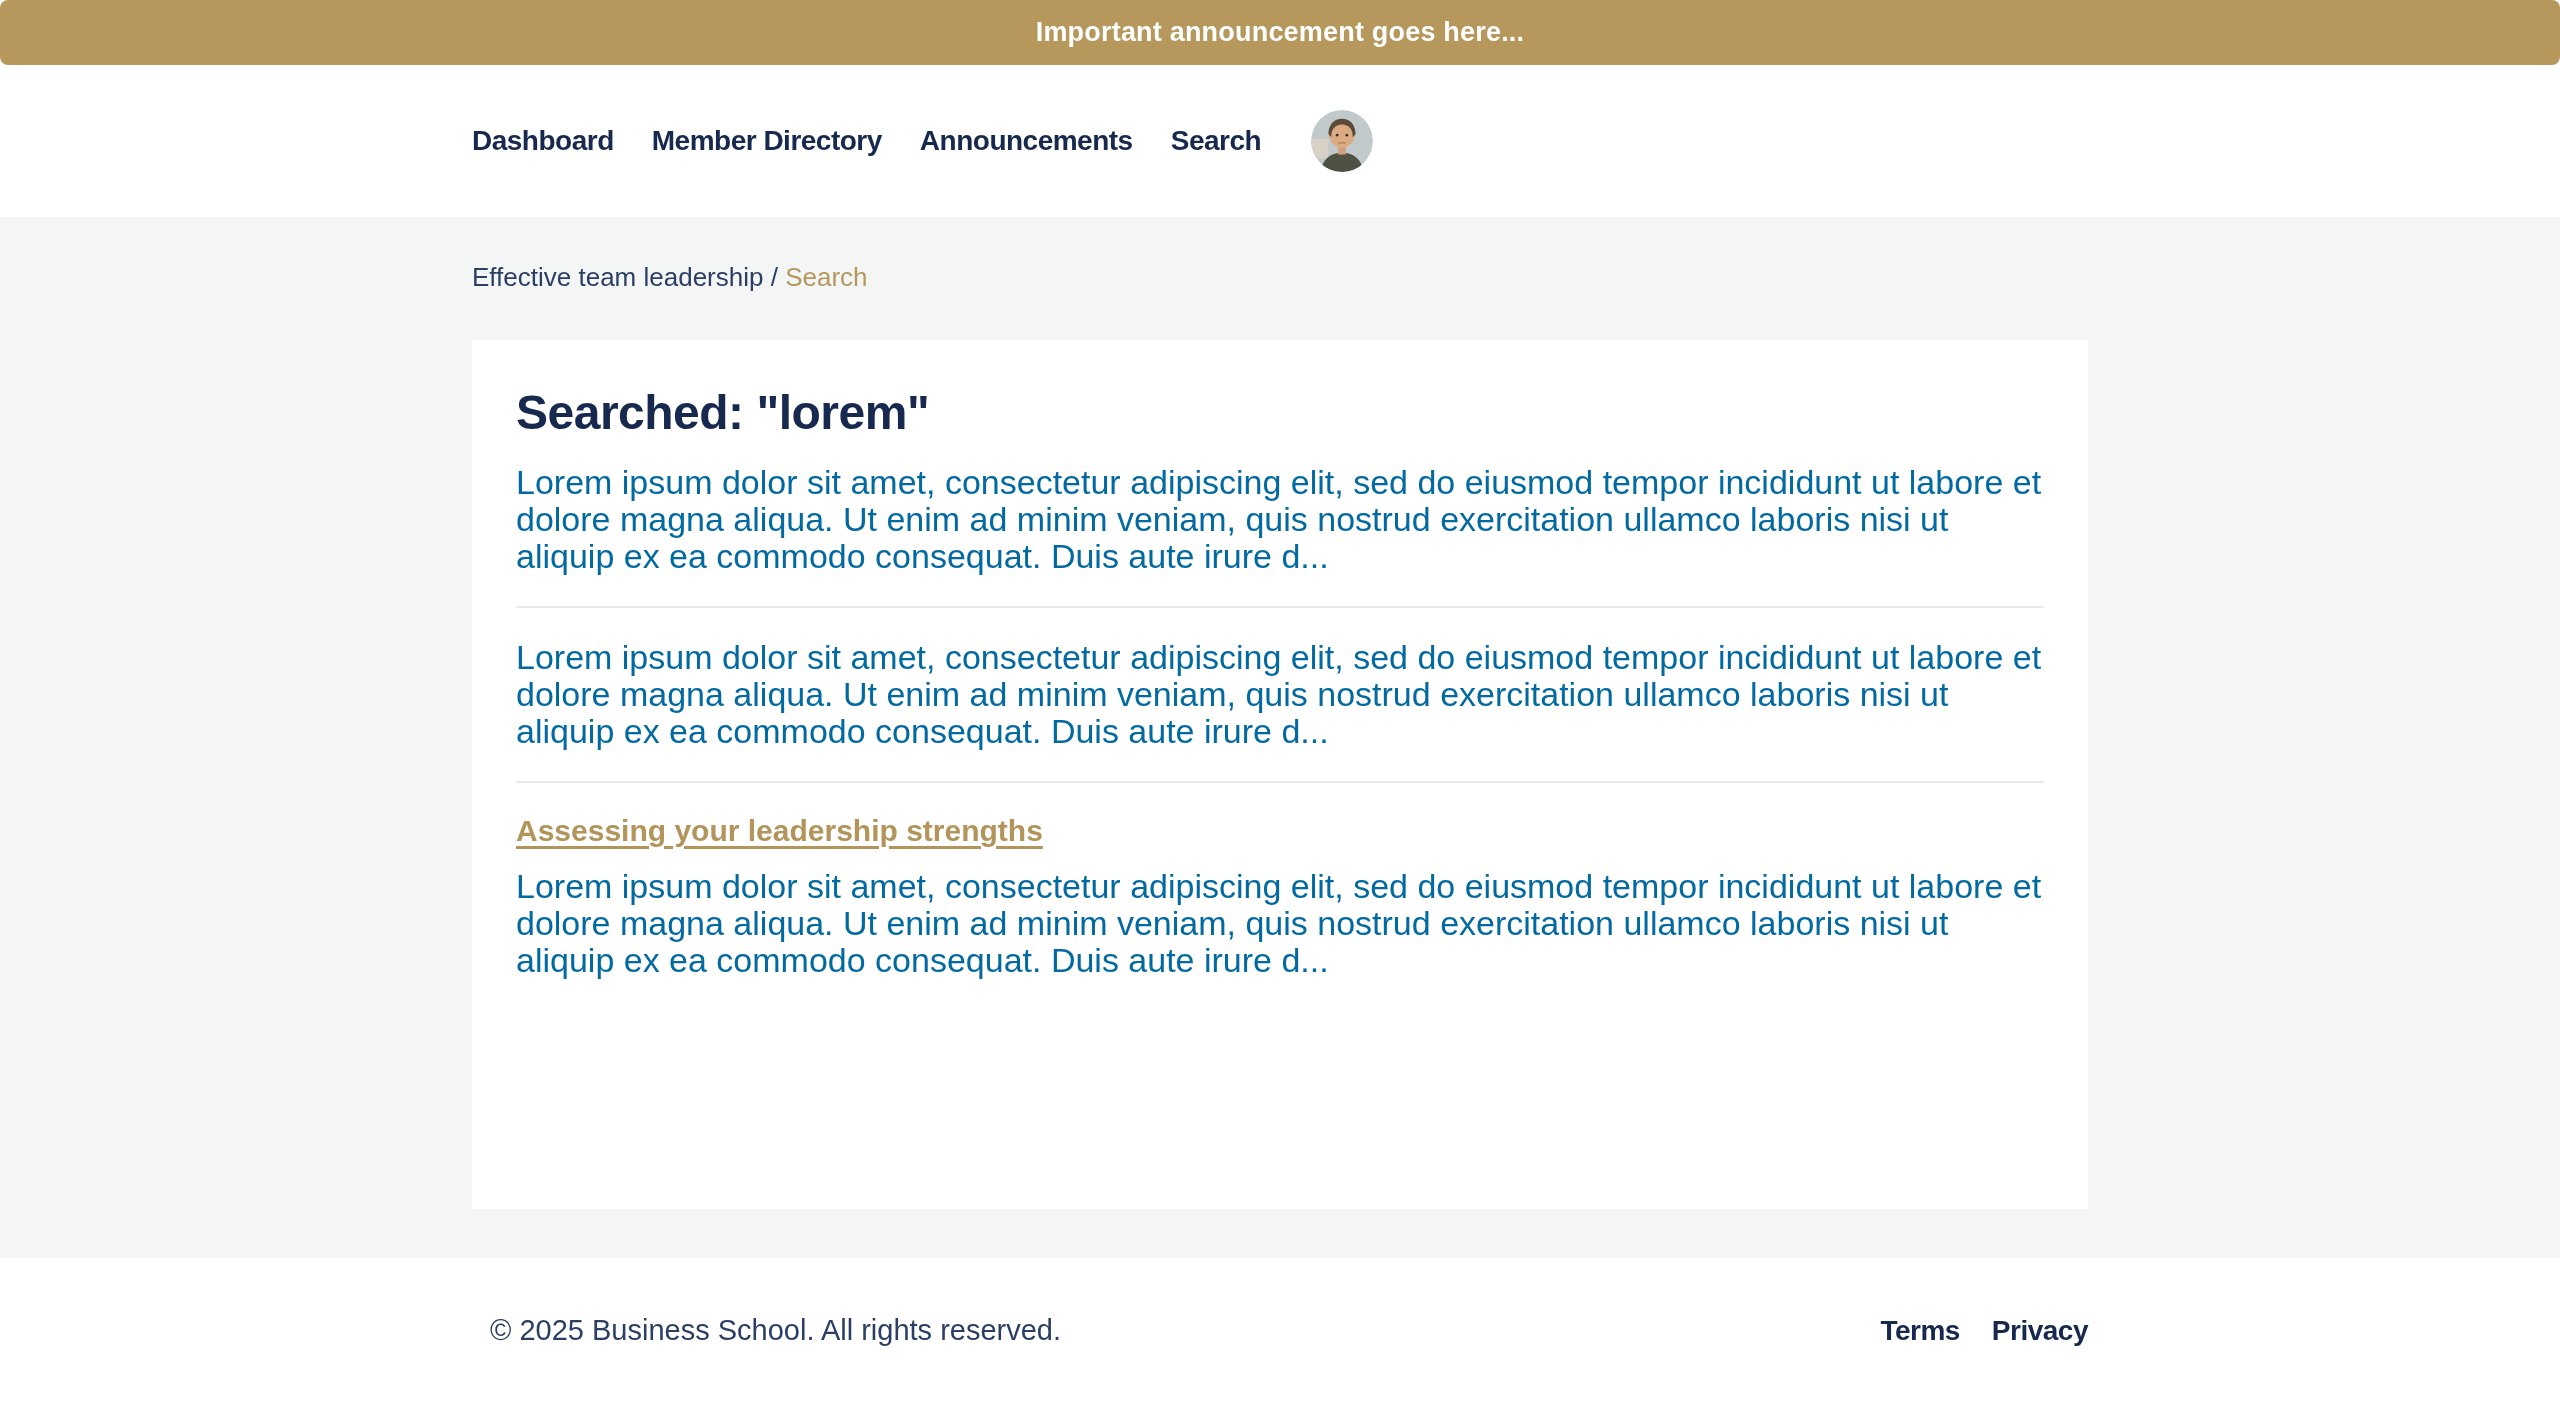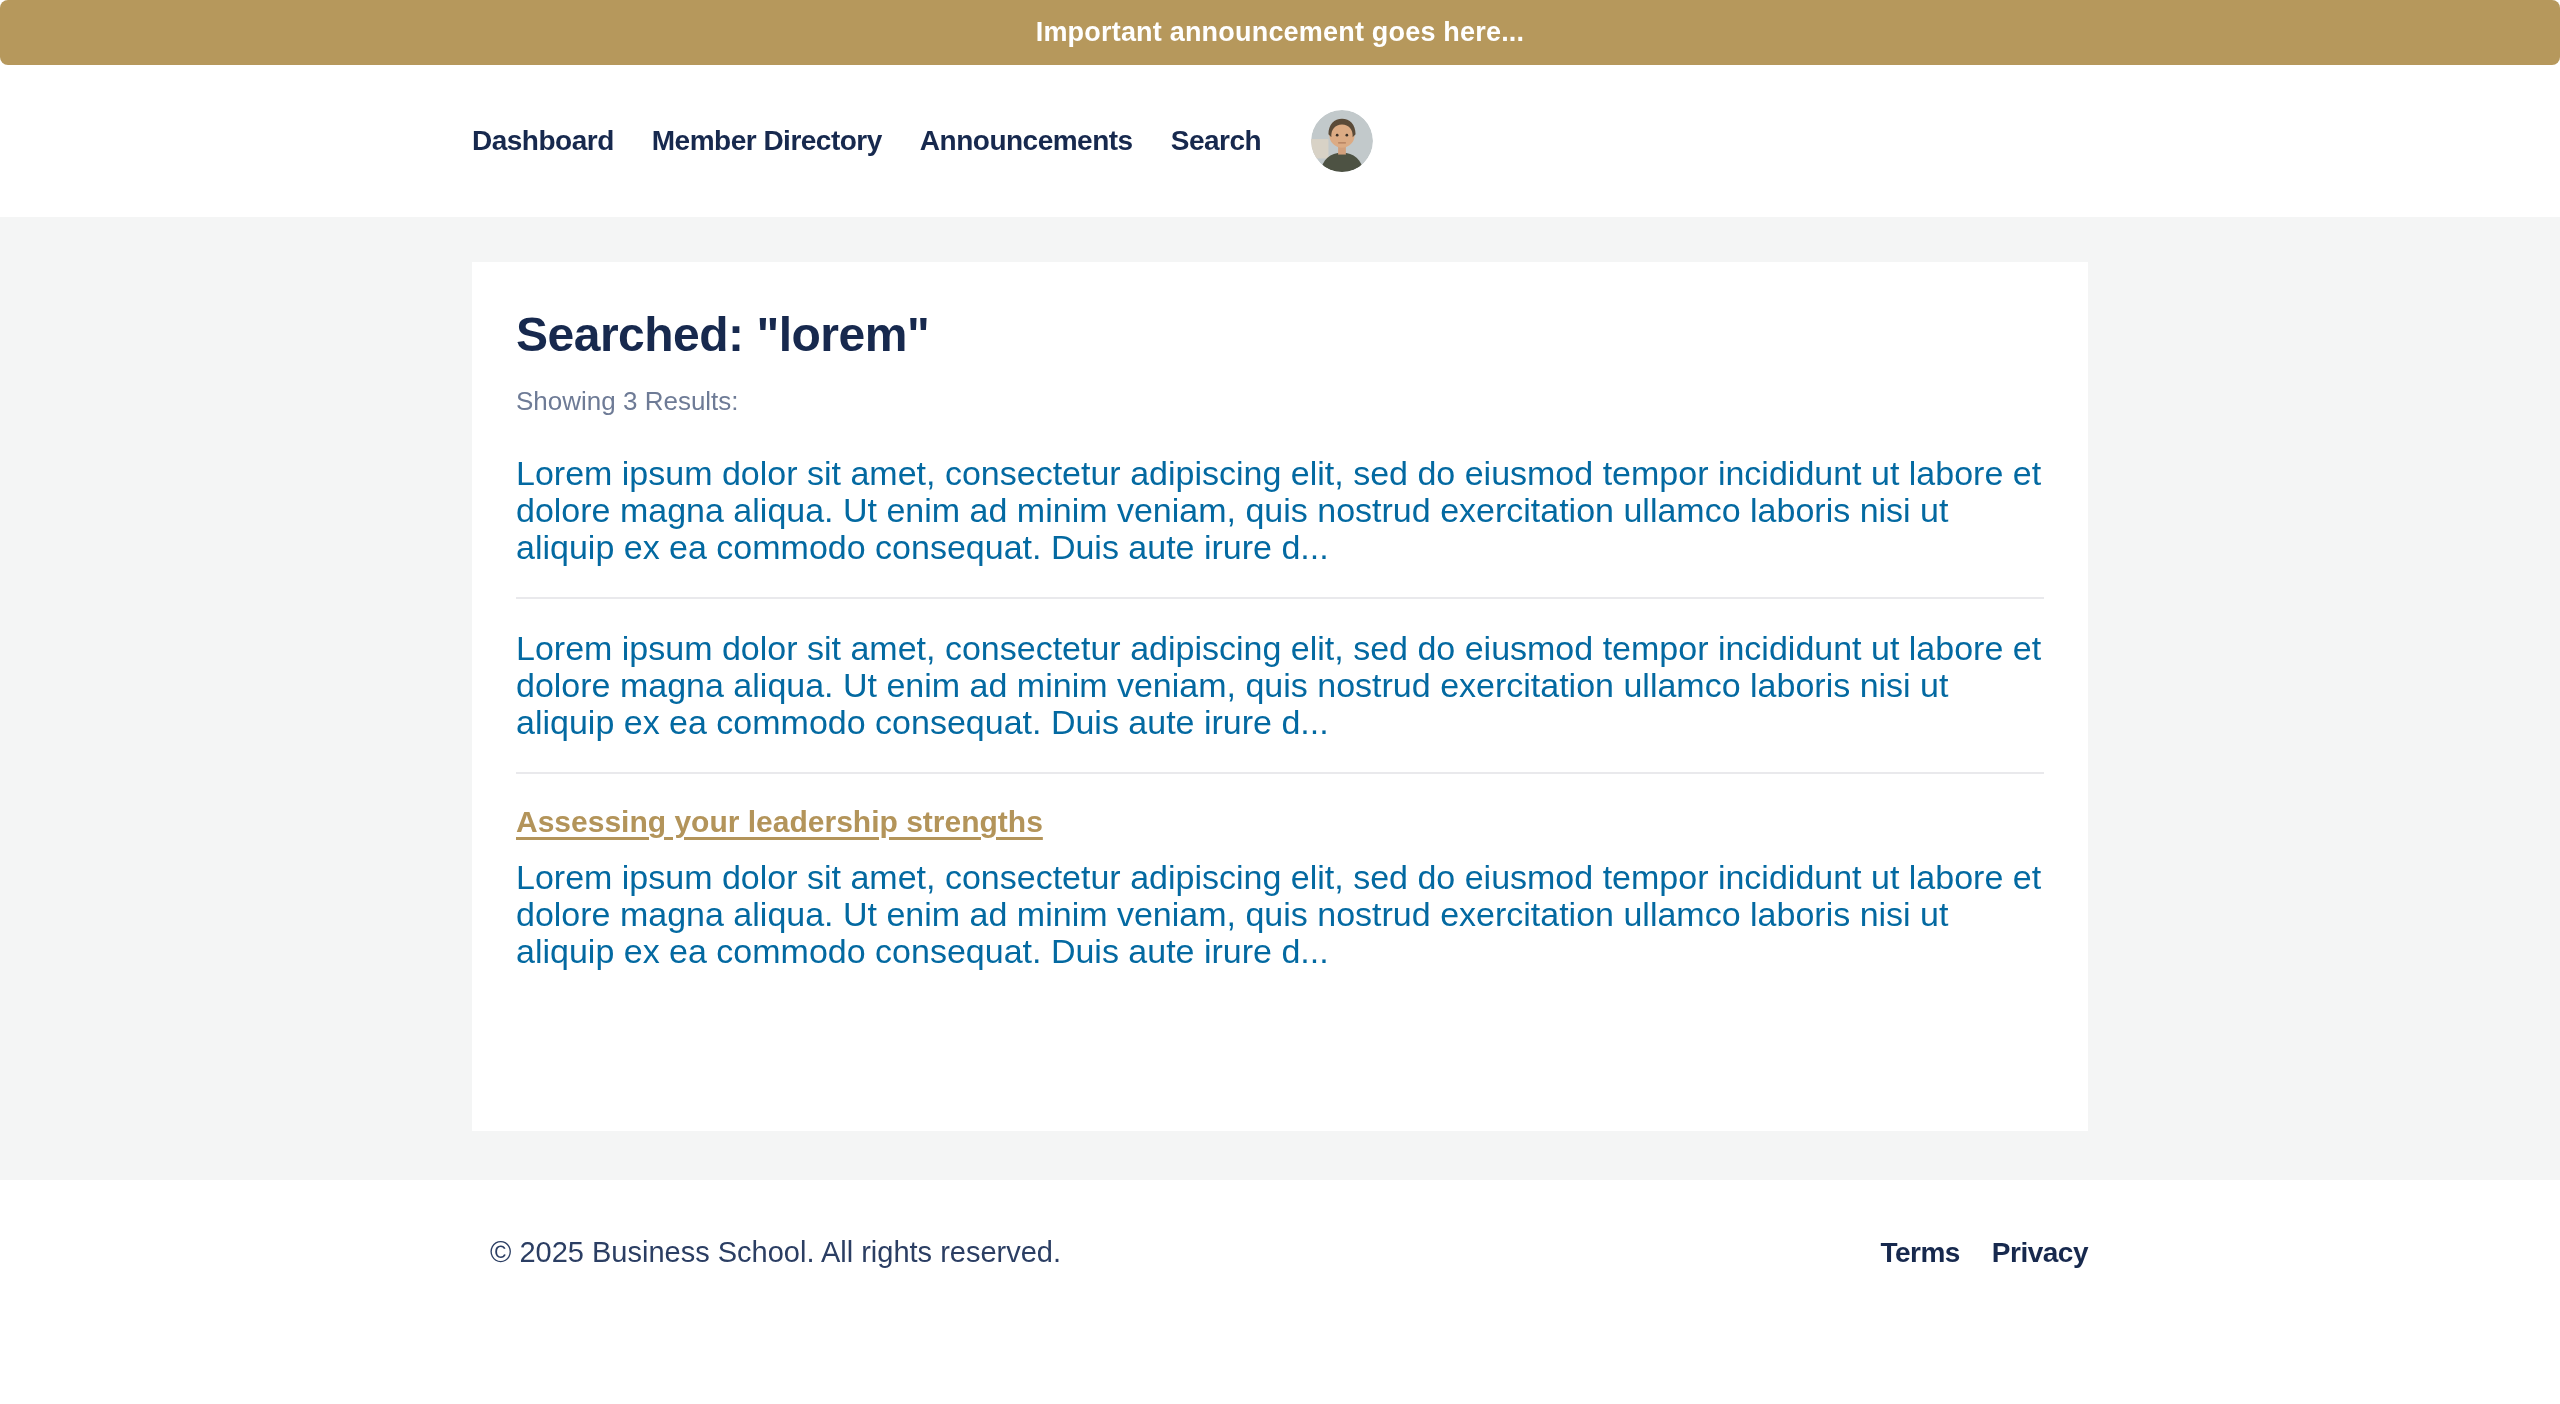--- a/index.html
+++ b/index.html
@@ -193,24 +193,28 @@
             <path d="M28 34h8" stroke="#b07d5c" stroke-width="1.4" fill="none"></path>
           </g>
         </svg>
       </div>
     </nav>
   </div>
 </header>
 
 <div class="main">
   <div class="container">
+    <div class="breadcrumb">
+      <a class="crumb-parent">Effective team leadership</a>
+      <span class="crumb-sep">/</span>
+      <span class="crumb-current">Search</span>
+    </div>
 
     <div class="card">
       <h1>Searched: "lorem"</h1>
-      <div class="results-summary">Showing 3 Results:</div>
 
       <article>
         <p class="result-excerpt">Lorem ipsum dolor sit amet, consectetur adipiscing elit, sed do eiusmod tempor incididunt ut labore et dolore magna aliqua. Ut enim ad minim veniam, quis nostrud exercitation ullamco laboris nisi ut aliquip ex ea commodo consequat. Duis aute irure d...</p>
       </article>
 
       <hr class="result-divider">
 
       <article>
         <p class="result-excerpt">Lorem ipsum dolor sit amet, consectetur adipiscing elit, sed do eiusmod tempor incididunt ut labore et dolore magna aliqua. Ut enim ad minim veniam, quis nostrud exercitation ullamco laboris nisi ut aliquip ex ea commodo consequat. Duis aute irure d...</p>
       </article>

